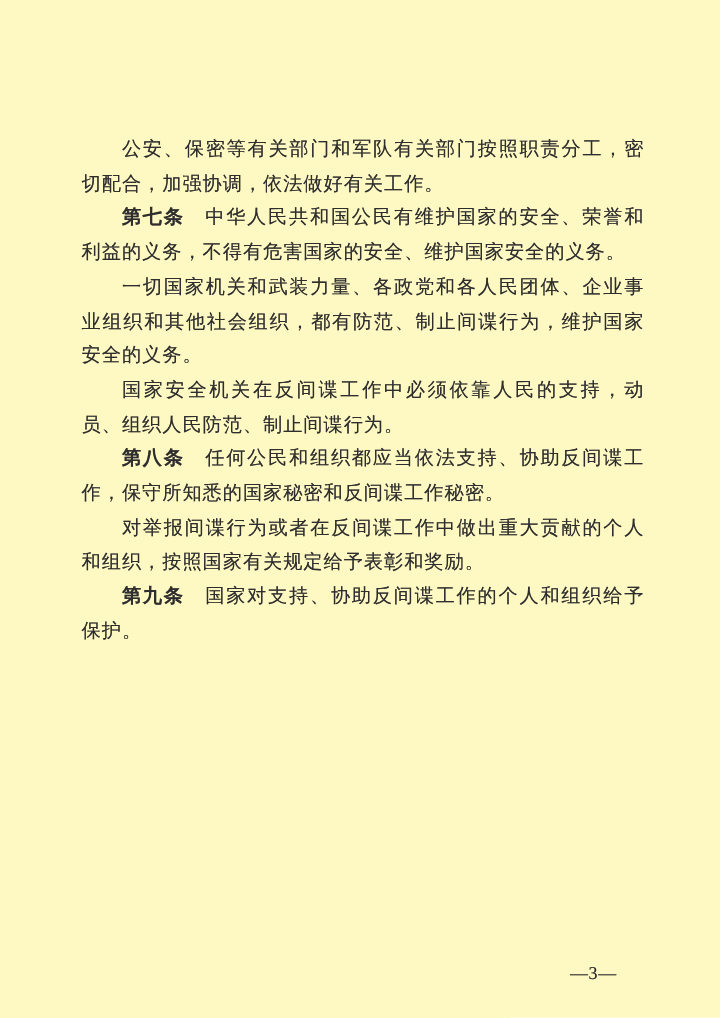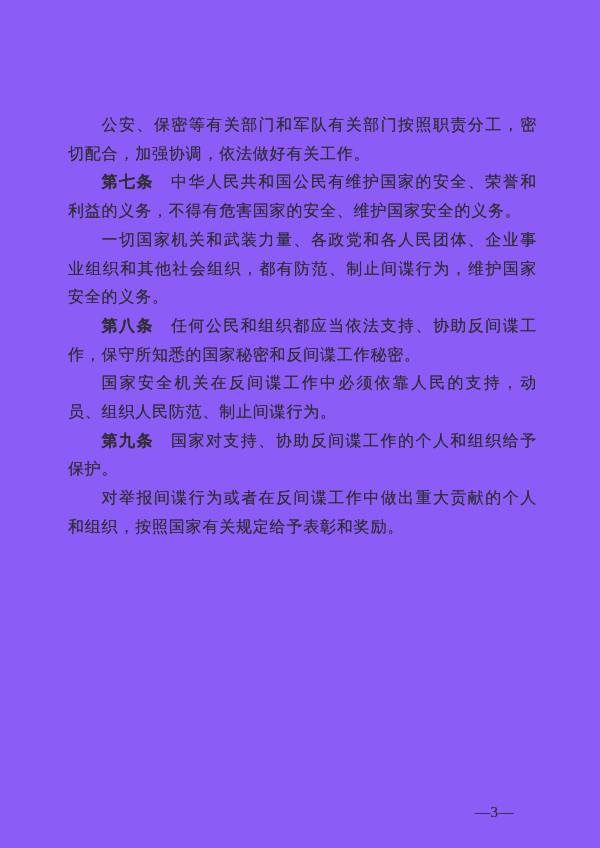--- a/index.html
+++ b/index.html
@@ -12,21 +12,21 @@
     height: 848px;
     position: relative;
     overflow: hidden;
     font-family: "Liberation Serif", serif;
   }
   .page {
     position: absolute;
     top: 0; left: 0;
     width: 600px;
     height: 848px;
-    background: #8b5cf6;
+    background: #fef9c3;
   }
   .text-block {
     position: absolute;
     top: 111px;
     left: 68px;
     width: 469px;
     color: #2e2e2e;
   }
   .para {
     margin: 0;
@@ -65,27 +65,27 @@
 <div class="page">
 
   <div class="text-block">
 
     <p class="para"><b class="art"></b><span>公安、保密等有关部门和军队有关部门按照职责分工，密切配合，加强协调，依法做好有关工作。</span></p>
 
     <p class="para"><b class="art">第七条</b><span>中华人民共和国公民有维护国家的安全、荣誉和利益的义务，不得有危害国家的安全、维护国家安全的义务。</span></p>
 
     <p class="para"><b class="art"></b><span>一切国家机关和武装力量、各政党和各人民团体、企业事业组织和其他社会组织，都有防范、制止间谍行为，维护国家安全的义务。</span></p>
 
+    <p class="para"><b class="art"></b><span>国家安全机关在反间谍工作中必须依靠人民的支持，动员、组织人民防范、制止间谍行为。</span></p>
+
     <p class="para"><b class="art">第八条</b><span>任何公民和组织都应当依法支持、协助反间谍工作，保守所知悉的国家秘密和反间谍工作秘密。</span></p>
 
-    <p class="para"><b class="art"></b><span>国家安全机关在反间谍工作中必须依靠人民的支持，动员、组织人民防范、制止间谍行为。</span></p>
+    <p class="para"><b class="art"></b><span>对举报间谍行为或者在反间谍工作中做出重大贡献的个人和组织，按照国家有关规定给予表彰和奖励。</span></p>
 
     <p class="para"><b class="art">第九条</b><span>国家对支持、协助反间谍工作的个人和组织给予保护。</span></p>
-
-    <p class="para"><b class="art"></b><span>对举报间谍行为或者在反间谍工作中做出重大贡献的个人和组织，按照国家有关规定给予表彰和奖励。</span></p>
 
 
 
   </div>
 
   <div class="footer">—3—</div>
 
 </div>
 
 </body></html>

